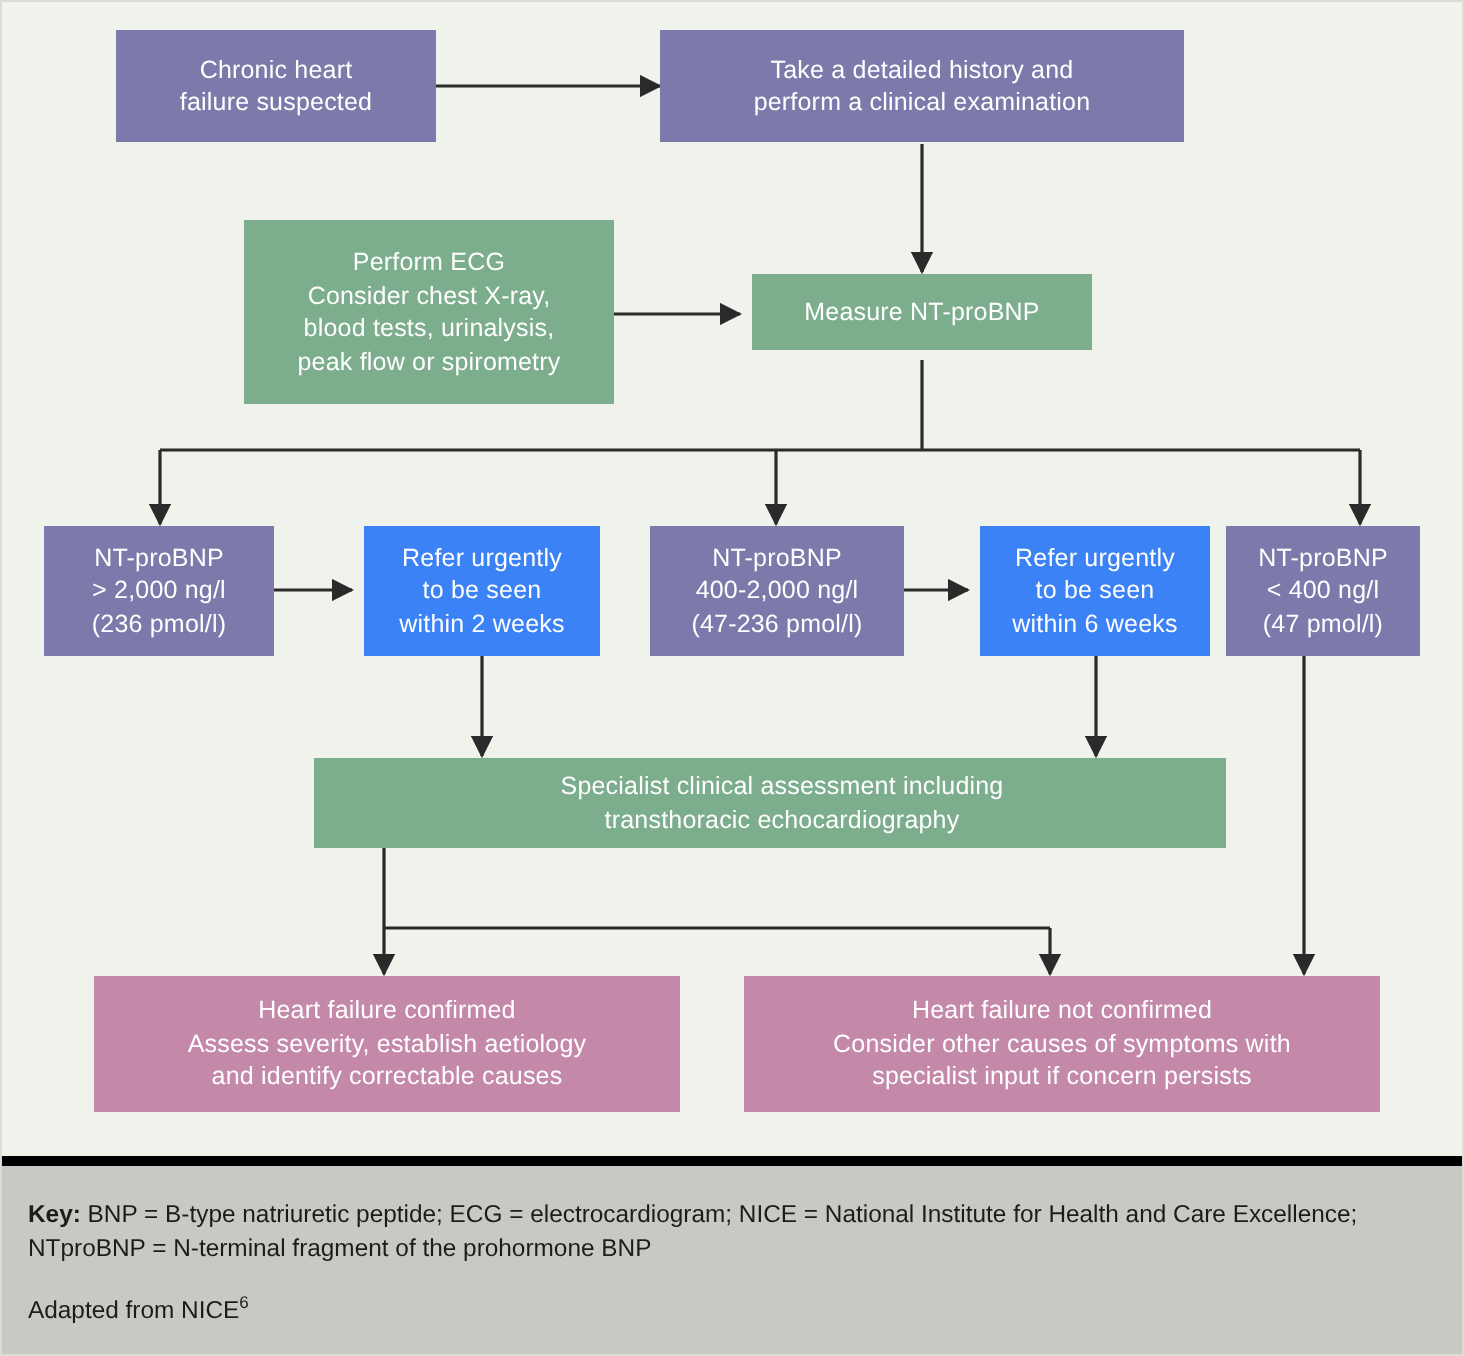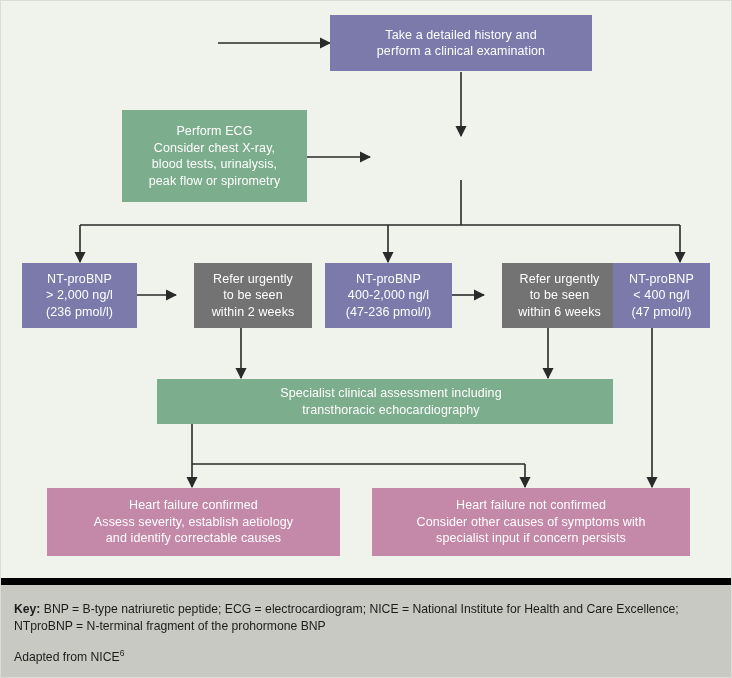--- a/index.html
+++ b/index.html
@@ -31,42 +31,42 @@
     color: #ffffff;
     font-size: 12.5px;
     line-height: 16.5px;
     letter-spacing: 0.1px;
     padding: 2px 4px;
     z-index: 3;
   }
   .node .txt { white-space: pre-line; display: block; }
   .n-purple { background: #7b7aab; }
   .n-green  { background: #7cad8c; }
-  .n-orange { background: #737373; margin-left: 12px; }
+  .n-orange { background: #3b82f6; }
   .n-pink   { background: #c489a8; }
 
   svg.links {
     position: absolute;
     left: 0; top: 0;
     width: 732px;
     height: 578px;
     z-index: 1;
     pointer-events: none;
   }
 
   
   #footer {
     position: absolute;
     left: 0;
     top: 578px;
     width: 732px;
     height: 100px;
     box-sizing: border-box;
     background: #c9c9c4;
-    border-top: 7px solid #000000;
+    border-top: 5px solid #000000;
     padding: 16px 23px 10px 14px;
   }
   #footer .keyline {
     font-size: 12.2px;
     line-height: 17px;
     color: #1c1c1c;
   }
   #footer .keyline b { font-weight: bold; }
   #footer .adapted {
     margin-top: 13px;
@@ -121,33 +121,40 @@
 
         <path d="M 192 424 L 192 464"></path>
         <path d="M 192 464 L 525 464"></path>
         <path d="M 192 464 L 192 487" marker-end="url(#arrow)"></path>
         <path d="M 525 464 L 525 487" marker-end="url(#arrow)"></path>
 
         <path d="M 652 328 L 652 487" marker-end="url(#arrow)"></path>
       </g>
     </svg>
 
+    <div class="node n-purple" style="left:58px; top:15px; width:160px; height:56px;">
+      <span class="txt">Chronic heart
+failure suspected</span>
+    </div>
 
     <div class="node n-green" style="left:122px; top:110px; width:185px; height:92px;">
       <span class="txt">Perform ECG
 Consider chest X-ray,
 blood tests, urinalysis,
 peak flow or spirometry</span>
     </div>
 
     <div class="node n-purple" style="left:330px; top:15px; width:262px; height:56px;">
       <span class="txt">Take a detailed history and
 perform a clinical examination</span>
     </div>
 
+    <div class="node n-green" style="left:376px; top:137px; width:170px; height:38px;">
+      <span class="txt">Measure NT-proBNP</span>
+    </div>
 
     <div class="node n-purple" style="left:22px; top:263px; width:115px; height:65px;">
       <span class="txt">NT-proBNP
 &gt; 2,000 ng/l
 (236 pmol/l)</span>
     </div>
 
     <div class="node n-orange" style="left:182px; top:263px; width:118px; height:65px;">
       <span class="txt">Refer urgently
 to be seen

